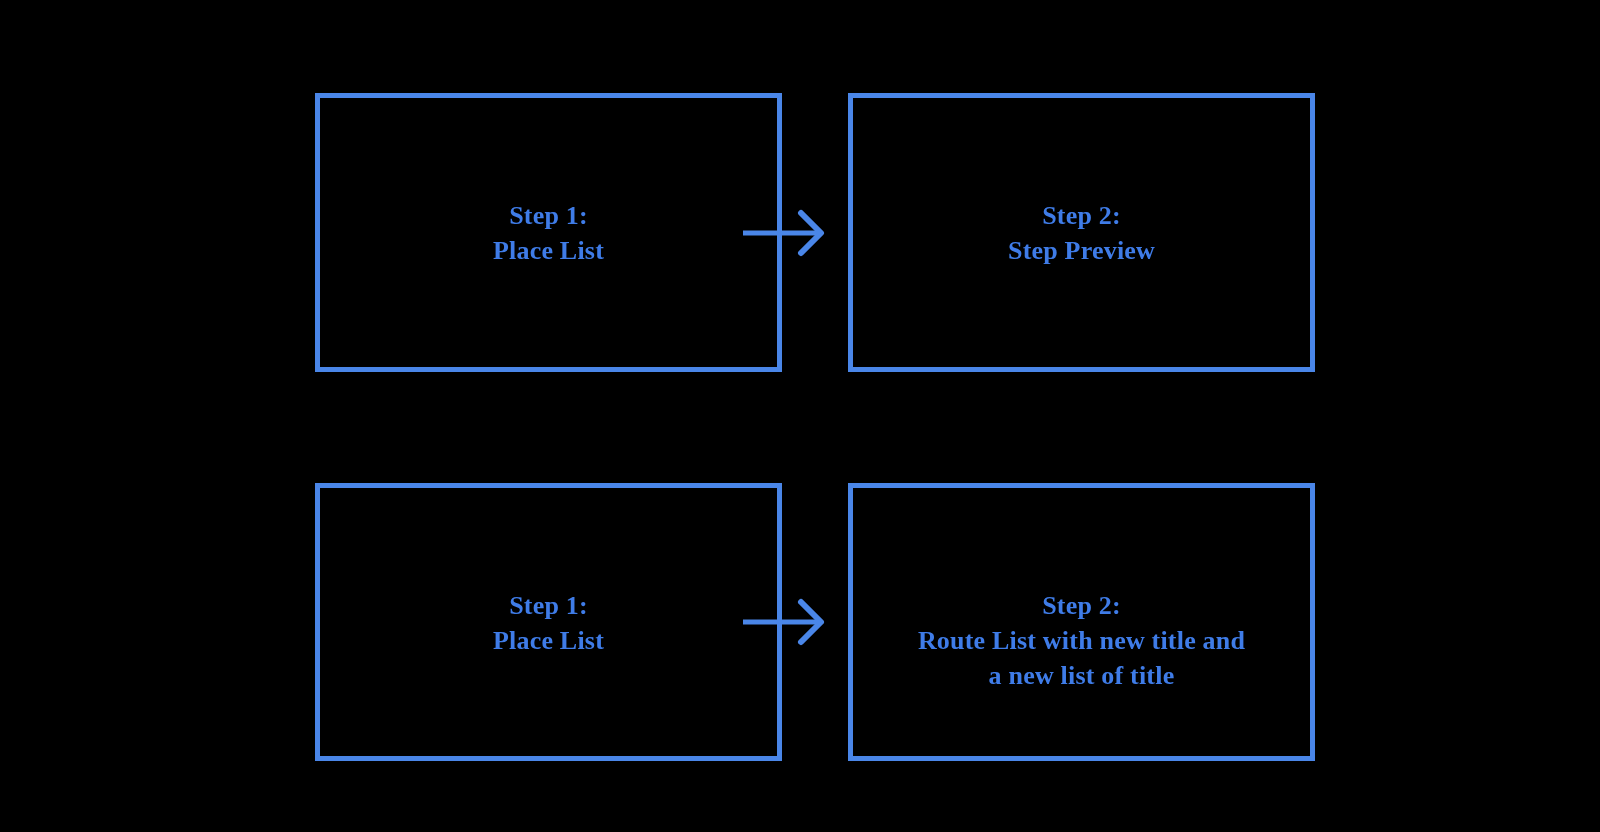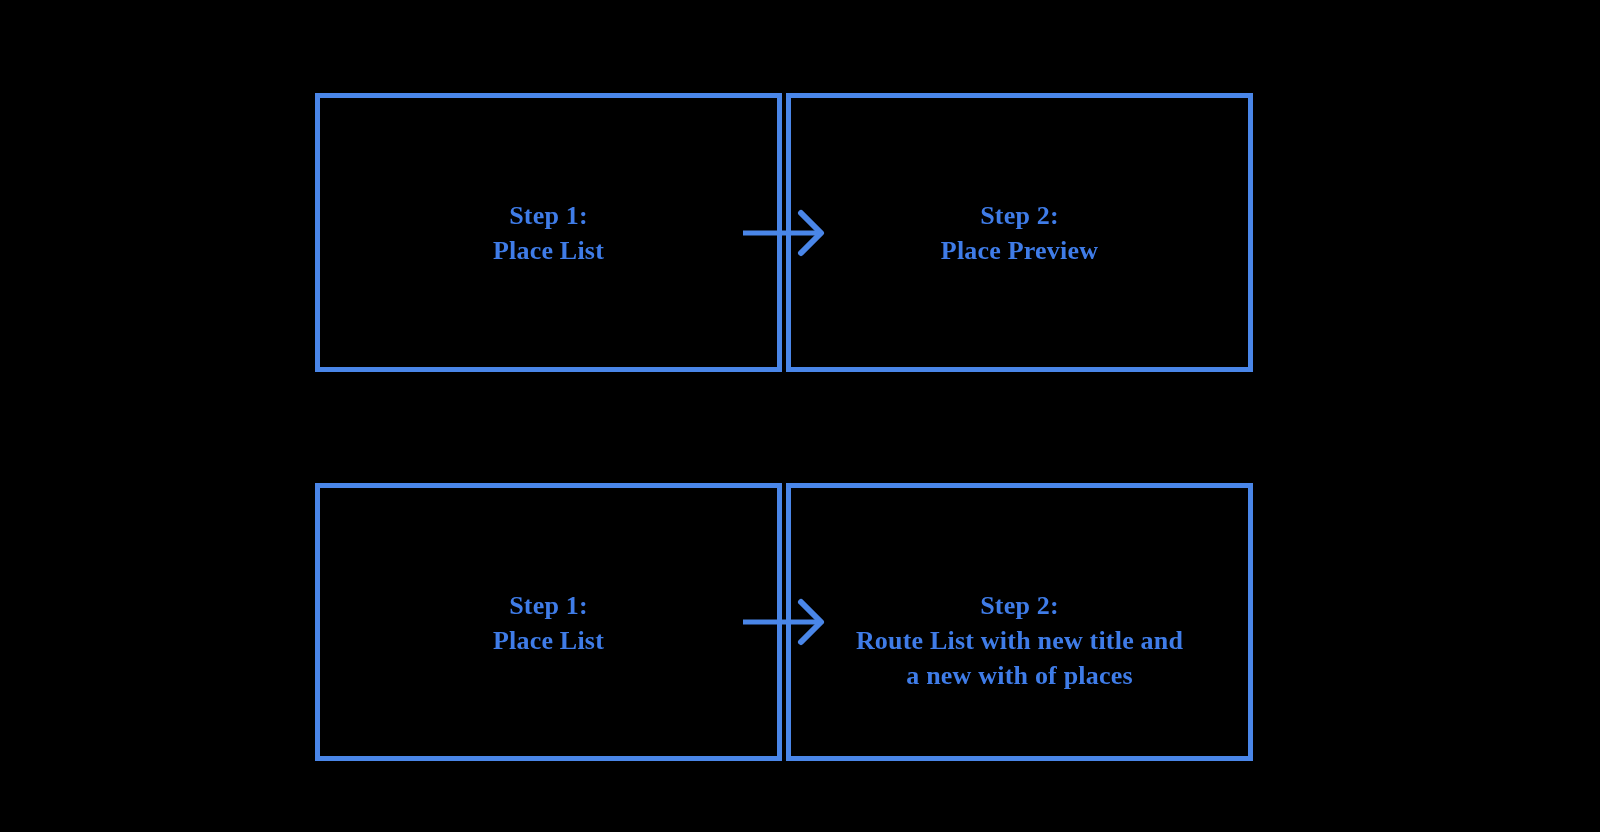--- a/index.html
+++ b/index.html
@@ -19,21 +19,21 @@
   .box {
     position: absolute;
     width: 467px;
     box-sizing: border-box;
     border: 5px solid #4a86e8;
     background: transparent;
   }
   .box-row1 { top: 93px;  height: 279px; }
   .box-row2 { top: 483px; height: 278px; }
   .box-col1 { left: 315px; }
-  .box-col2 { left: 786px; }
+  .box-col2 { left: 848px; }
   .box-label {
     position: absolute;
     top: 100px;
     left: 4px;
     right: 4px;
     text-align: center;
     color: #3f7ce8;
     font-size: 26px;
     line-height: 35px;
     font-weight: 600;
@@ -72,37 +72,37 @@
   </div>
 
   <svg class="arrow arrow-row1" viewBox="0 0 88 54">
     <line x1="3" y1="27" x2="78" y2="27"></line>
     <polyline points="61,7 81,27 61,47"></polyline>
   </svg>
 
   <div class="box box-row1 box-col2">
     <div class="box-label">
       <div>Step 2:</div>
-      <div>Place Preview</div>
+      <div>Step Preview</div>
     </div>
   </div>
 
   <div class="box box-row2 box-col1">
     <div class="box-label">
       <div>Step 1:</div>
       <div>Place List</div>
     </div>
   </div>
 
   <svg class="arrow arrow-row2" viewBox="0 0 88 54">
     <line x1="3" y1="27" x2="78" y2="27"></line>
     <polyline points="61,7 81,27 61,47"></polyline>
   </svg>
 
   <div class="box box-row2 box-col2">
     <div class="box-label">
       <div>Step 2:</div>
       <div>Route List with new title and</div>
-      <div>a new with of places</div>
+      <div>a new list of title</div>
     </div>
   </div>
 
 </div>
 
 </body></html>

